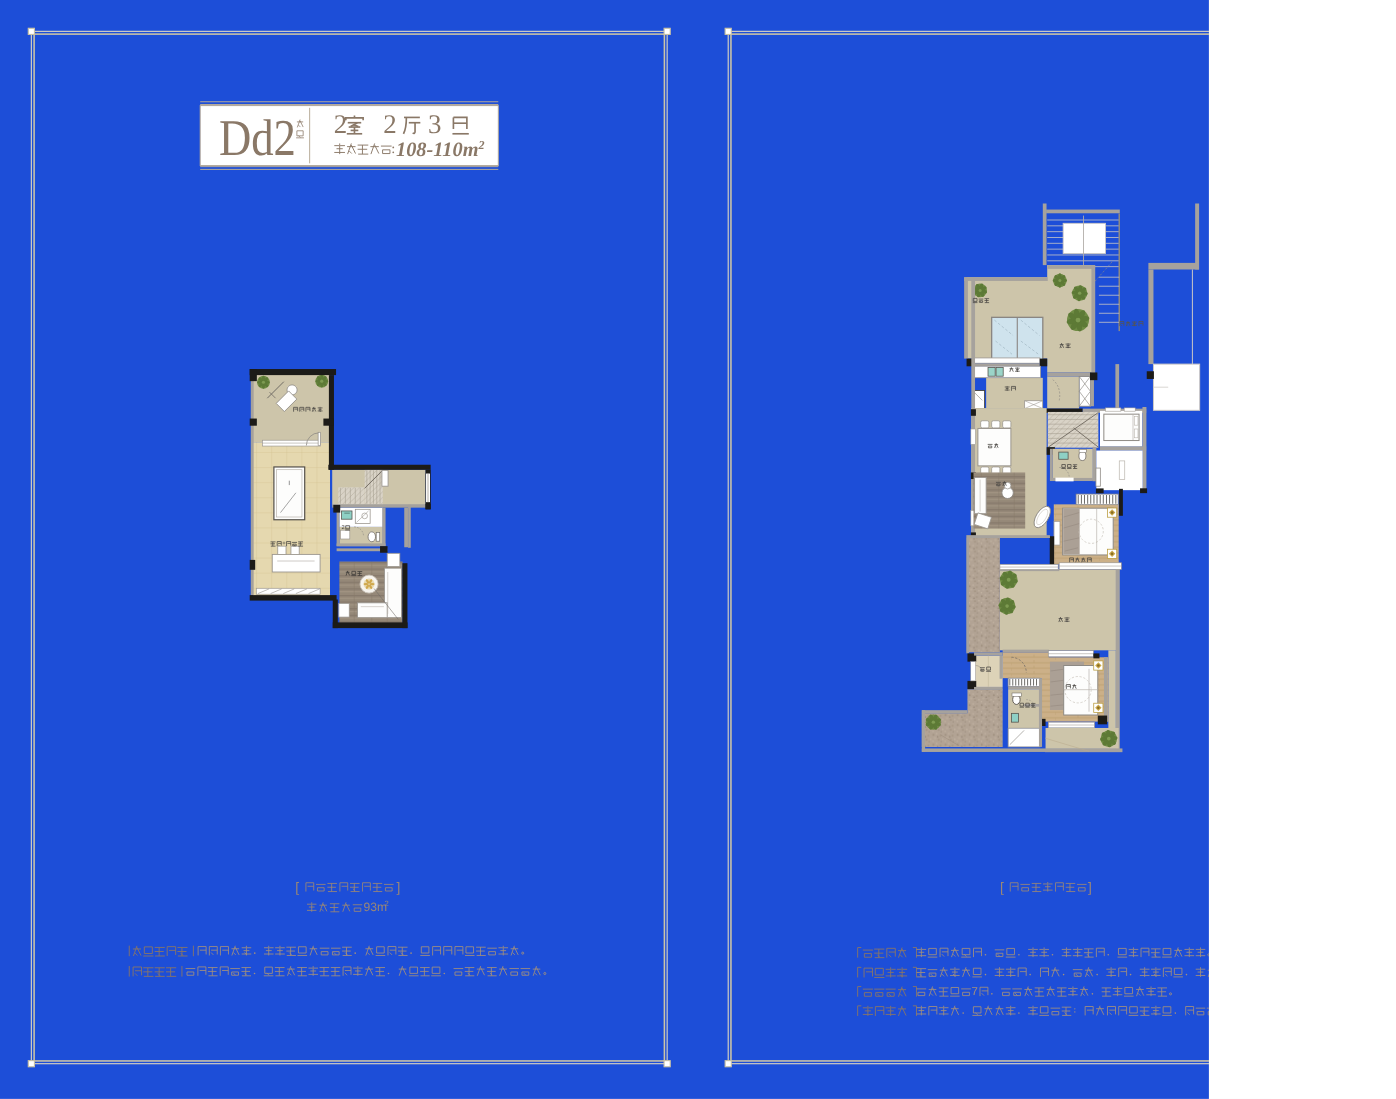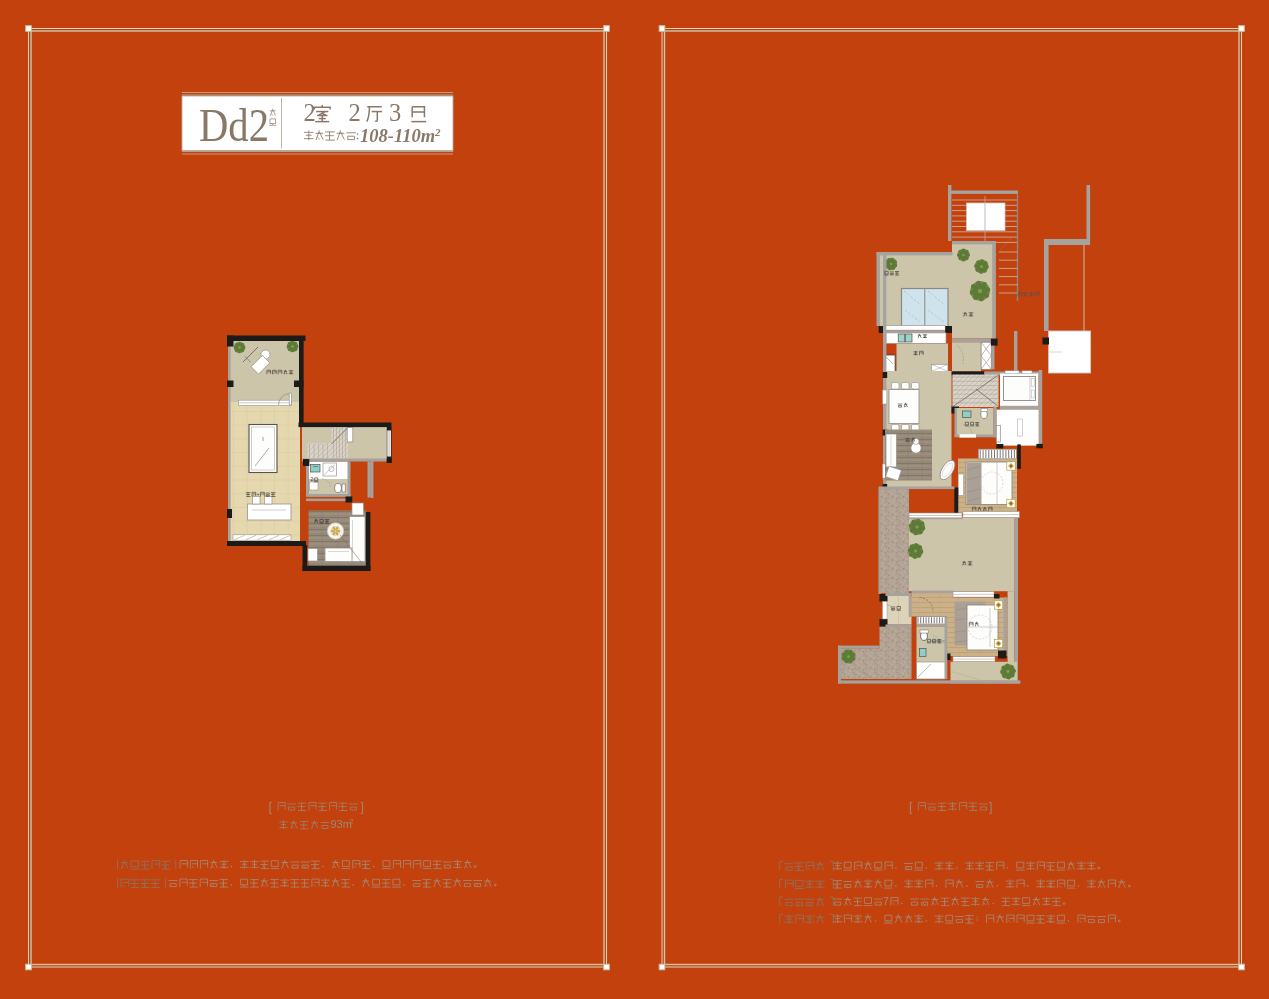--- a/index.html
+++ b/index.html
@@ -1,14 +1,14 @@
 <!DOCTYPE html>
 <html><head><meta charset="utf-8"><style>
 html,body{margin:0;padding:0;background:#ffffff;}
-#page{position:relative;width:1269px;height:999px;background:#c2410c;overflow:hidden;font-family:"Liberation Sans",sans-serif;text-decoration:underline;}
+#page{position:relative;width:1099px;height:999px;background:#1d4ed8;overflow:hidden;font-family:"Liberation Sans",sans-serif;text-decoration:underline;}
 </style></head><body>
 <div id="page">
 <svg width="1269" height="999" viewBox="0 0 1269 999">
 <defs>
 <pattern id="grid" width="13.7" height="13.7" patternUnits="userSpaceOnUse">
   <rect width="13.7" height="13.7" fill="#e5d8af"></rect>
   <path d="M13.7 0H0V13.7" fill="none" stroke="#d3c18f" stroke-width="0.7"></path>
 </pattern>
 <pattern id="hatch" width="5" height="5" patternUnits="userSpaceOnUse">
   <rect width="5" height="5" fill="#d9d3c7"></rect>

